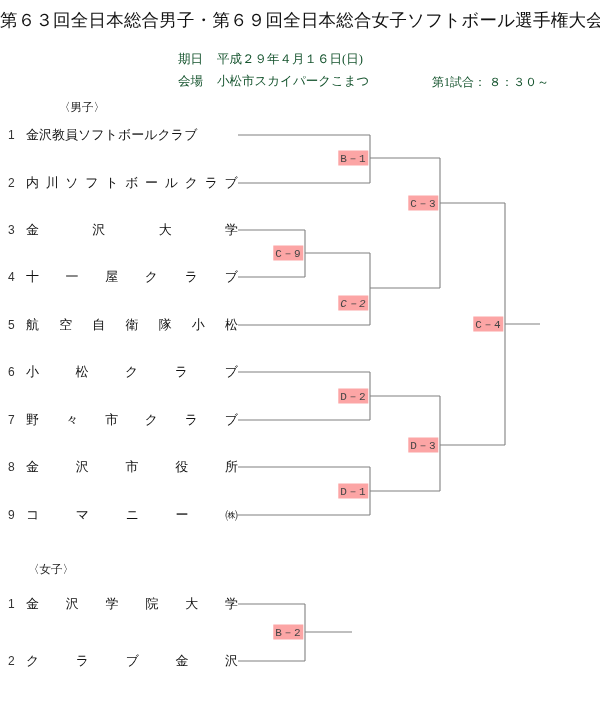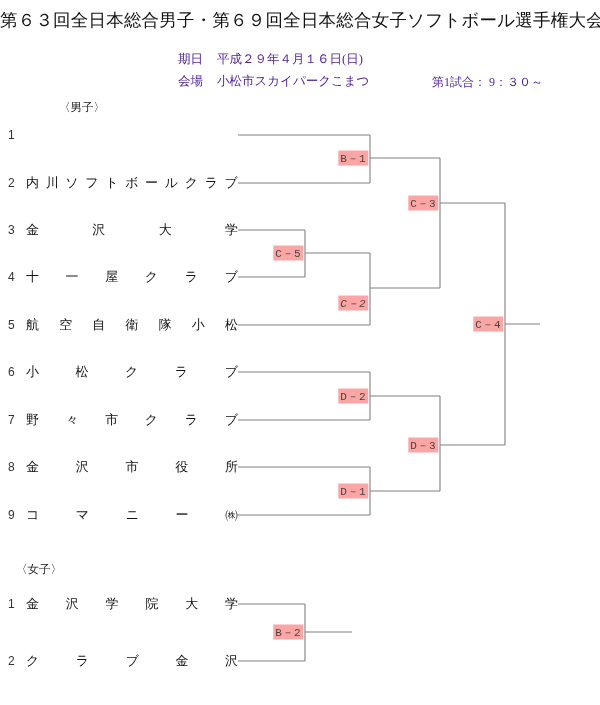--- a/index.html
+++ b/index.html
@@ -24,21 +24,21 @@
     font-size: 17.5px;
     letter-spacing: 0.2px;
     color: #111;
     white-space: nowrap;
   }
 
   
   .meta-row {
     position: absolute;
     font-size: 12.5px;
-    color: #4c1d95;
+    color: #14532d;
     white-space: nowrap;
     font-family: "Liberation Serif", "DejaVu Serif", serif;
   }
   .meta-label { display: inline-block; }
   .meta-value { display: inline-block; margin-left: 14px; }
 
   #meta-date { top: 51px; left: 178px; }
   #meta-venue { top: 73px; left: 178px; text-align: right; }
   #meta-firstgame {
     top: 74px; left: 432px;
@@ -46,21 +46,21 @@
   }
 
   
   .section-heading {
     position: absolute;
     font-size: 11.5px;
     color: #222;
     white-space: nowrap;
   }
   #heading-men   { top: 100px; left: 27px; margin-left: 32px; }
-  #heading-women { top: 562px; left: 16px; }
+  #heading-women { top: 562px; left: 28px; }
 
   
   .team-row {
     position: absolute;
     left: 8px;
     width: 232px;
     height: 20px;
     display: flex;
     align-items: center;
     white-space: nowrap;
@@ -111,28 +111,29 @@
 <body>
 
 <div class="title">第６３回全日本総合男子・第６９回全日本総合女子ソフトボール選手権大会県予選</div>
 
 <div class="meta-row" id="meta-date">
   <span class="meta-label">期日</span><span class="meta-value">平成２９年４月１６日(日)</span>
 </div>
 <div class="meta-row" id="meta-venue">
   <span class="meta-label">会場</span><span class="meta-value">小松市スカイパークこまつ</span>
 </div>
-<div class="meta-row" id="meta-firstgame">第1試合： 9：３０～</div>
+<div class="meta-row" id="meta-firstgame">第1試合： ８：３０～</div>
 
 <div class="section-heading" id="heading-men">〈男子〉</div>
 <div class="section-heading" id="heading-women">〈女子〉</div>
 
 <div id="men-teams">
     <div class="team-row" style="top: 125px;">
       <span class="team-seed">1</span>
+      <span class="team-name solid">金沢教員ソフトボールクラブ</span>
     </div>
     <div class="team-row" style="top: 173px;">
       <span class="team-seed">2</span>
       <span class="team-name spread">
         <span>内</span>
         <span>川</span>
         <span>ソ</span>
         <span>フ</span>
         <span>ト</span>
         <span>ボ</span>
@@ -282,21 +283,21 @@
   <g>
     <line x1="238" y1="604" x2="305" y2="604"></line>
     <line x1="238" y1="661" x2="305" y2="661"></line>
     <line x1="305" y1="604" x2="305" y2="661"></line>
     <line x1="305" y1="632" x2="352" y2="632"></line>
   </g>
 </svg>
 
 <div id="match-labels">
     <div class="match-label" style="left: 368px; top: 158px;">B－1</div>
-    <div class="match-label" style="left: 303px; top: 253px;">C－5</div>
+    <div class="match-label" style="left: 303px; top: 253px;">C－9</div>
     <div class="match-label" style="left: 368px; top: 303px; font-style: italic;">C－2</div>
     <div class="match-label" style="left: 438px; top: 203px;">C－3</div>
     <div class="match-label" style="left: 503px; top: 324px;">C－4</div>
     <div class="match-label" style="left: 368px; top: 491px;">D－1</div>
     <div class="match-label" style="left: 368px; top: 396px;">D－2</div>
     <div class="match-label" style="left: 438px; top: 445px;">D－3</div>
     <div class="match-label" style="left: 303px; top: 632px;">B－2</div>
   </div>
 
 </body></html>

